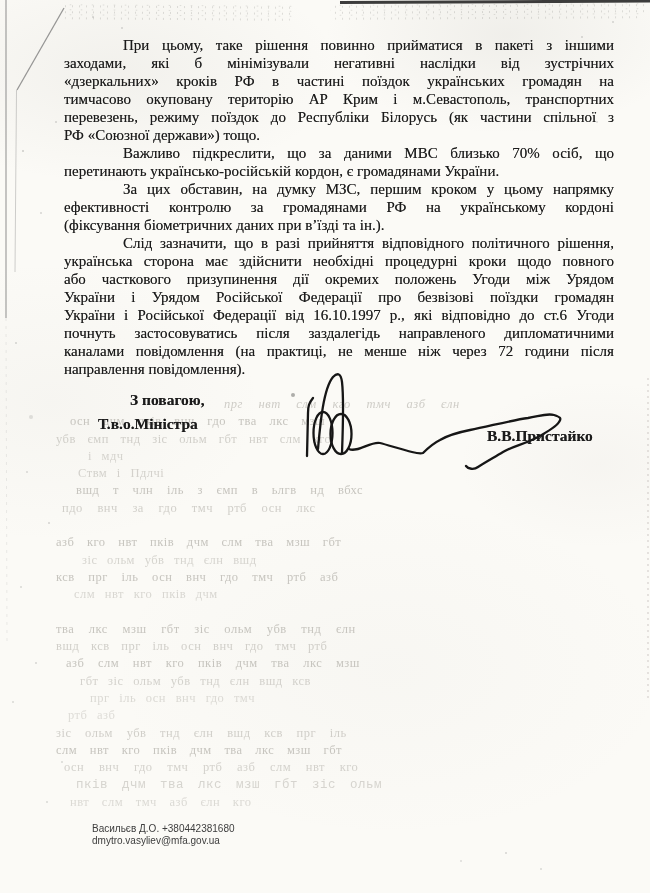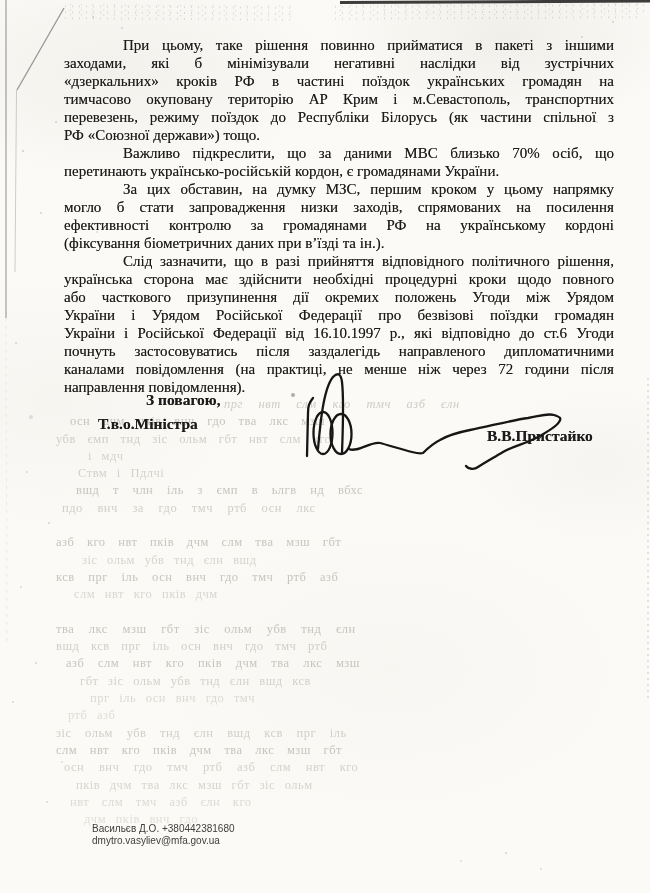--- a/index.html
+++ b/index.html
@@ -74,37 +74,37 @@
   .gline:nth-child(12){padding-left:18px;opacity:.65;}
   .gline:nth-child(14){word-spacing:11px;}
   .gline:nth-child(15){word-spacing:8px;opacity:.8;}
   .gline:nth-child(16){padding-left:10px;word-spacing:10px;}
   .gline:nth-child(17){padding-left:24px;opacity:.75;}
   .gline:nth-child(18){padding-left:34px;opacity:.6;}
   .gline:nth-child(19){padding-left:12px;opacity:.55;}
   .gline:nth-child(20){word-spacing:10px;opacity:.8;}
   .gline:nth-child(21){word-spacing:9px;}
   .gline:nth-child(22){padding-left:8px;word-spacing:11px;opacity:.75;}
-  .gline:nth-child(23){padding-left:20px;opacity:.7;}
+  .gline:nth-child(23){padding-left:20px;opacity:.7;font-family:Liberation Mono, monospace;}
   .gline:nth-child(24){padding-left:14px;word-spacing:9px;opacity:.6;}
   .gline:nth-child(25){padding-left:28px;opacity:.5;}
   
   .body-text{
     position:absolute;left:64px;top:36px;width:550px;
     font-size:15px;line-height:18px;
     text-shadow:0 0 .6px rgba(20,20,20,.6);
   }
   .tline{white-space:nowrap;text-align:justify;text-align-last:justify;}
   .tline.first{padding-left:59px;}
   .tline.plast{text-align-last:left;}
   .closing,.signer-title,.signer-name{
     position:absolute;font-weight:bold;font-size:15.5px;line-height:1;
     text-shadow:0 0 .6px rgba(20,20,20,.6);white-space:nowrap;
   }
-  .closing{left:130px;top:392px;margin-left:16px;}
+  .closing{left:130px;top:392px;}
   .signer-title{left:98px;top:416px;}
   .signer-name{left:487px;top:428px;}
   svg.signature{position:absolute;left:285px;top:365px;pointer-events:none;}
   .footer{
     position:absolute;left:92px;top:823px;
     font-family:Liberation Sans, sans-serif;
     font-size:10px;line-height:12px;color:#3d3d3d;
     filter:blur(.2px);
   }
 </style>
@@ -144,39 +144,37 @@
       <div class="gline">вшд  ксв   прг  іль    осн   внч   гдо    тмч   ртб</div>
       <div class="gline">азб  слм   нвт  кго    пків   дчм   тва    лкс   мзш</div>
       <div class="gline">гбт  зіс   ольм  убв    тнд   єлн   вшд    ксв</div>
       <div class="gline">прг  іль   осн  внч     гдо   тмч</div>
       <div class="gline">ртб  азб</div>
       <div class="gline">зіс  ольм   убв  тнд    єлн   вшд   ксв    прг   іль</div>
       <div class="gline">слм  нвт   кго  пків    дчм   тва   лкс    мзш   гбт</div>
       <div class="gline">осн  внч   гдо  тмч    ртб   азб   слм    нвт   кго</div>
       <div class="gline">пків  дчм   тва  лкс    мзш   гбт   зіс    ольм</div>
       <div class="gline">нвт  слм   тмч  азб    єлн   кго</div>
-      <div class="gline">дчм  пків   внч  гдо</div>
     </div>
 
   <div class="body-text">
     <div class="para">
       <div class="tline first">При цьому, таке рішення повинно прийматися в пакеті з іншими</div>
       <div class="tline">заходами, які б мінімізували негативні наслідки від зустрічних</div>
       <div class="tline">«дзеркальних» кроків РФ в частині поїздок українських громадян на</div>
       <div class="tline">тимчасово окуповану територію АР Крим і м.Севастополь, транспортних</div>
       <div class="tline">перевезень, режиму поїздок до Республіки Білорусь (як частини спільної з</div>
       <div class="tline plast">РФ «Союзної держави») тощо.</div>
     </div>
     <div class="para">
       <div class="tline first">Важливо підкреслити, що за даними МВС близько 70% осіб, що</div>
       <div class="tline plast">перетинають українсько-російській кордон, є громадянами України.</div>
     </div>
     <div class="para">
       <div class="tline first">За цих обставин, на думку МЗС, першим кроком у цьому напрямку</div>
-      <div class="tline">могло б стати запровадження низки заходів, спрямованих на посилення</div>
       <div class="tline">ефективності контролю за громадянами РФ на українському кордоні</div>
       <div class="tline plast">(фіксування біометричних даних при в’їзді та ін.).</div>
     </div>
     <div class="para">
       <div class="tline first">Слід зазначити, що в разі прийняття відповідного політичного рішення,</div>
       <div class="tline">українська сторона має здійснити необхідні процедурні кроки щодо повного</div>
       <div class="tline">або часткового призупинення дії окремих положень Угоди між Урядом</div>
       <div class="tline">України і Урядом Російської Федерації про безвізові поїздки громадян</div>
       <div class="tline">України і Російської Федерації від 16.10.1997 р., які відповідно до ст.6 Угоди</div>
       <div class="tline">почнуть застосовуватись після заздалегідь направленого дипломатичними</div>

